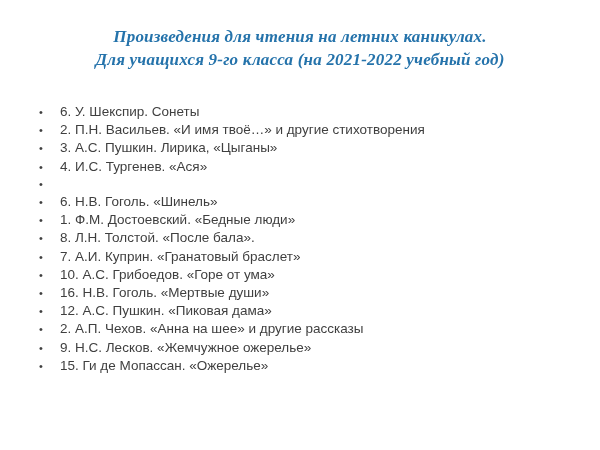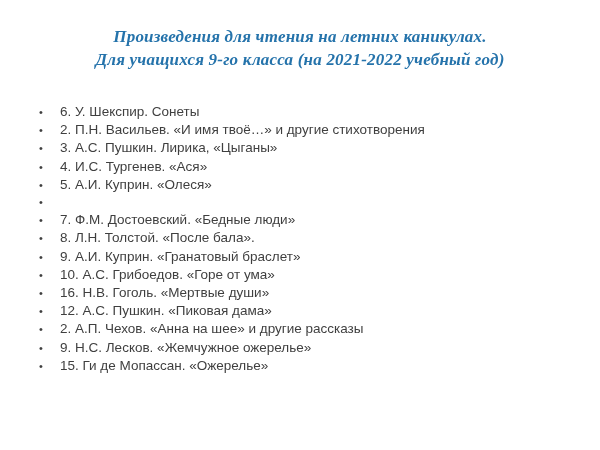--- a/index.html
+++ b/index.html
@@ -85,36 +85,36 @@
       <li>
         <span class="bullet">•</span>
         <span class="item-text">3. А.С. Пушкин. Лирика, «Цыганы»</span>
       </li>
       <li>
         <span class="bullet">•</span>
         <span class="item-text">4. И.С. Тургенев. «Ася»</span>
       </li>
       <li>
         <span class="bullet">•</span>
-        <span class="item-text">5. А.И. Куприн. «Олеся»</span>
       </li>
       <li>
         <span class="bullet">•</span>
+        <span class="item-text">6. Н.В. Гоголь. «Шинель»</span>
       </li>
       <li>
         <span class="bullet">•</span>
-        <span class="item-text">7. Ф.М. Достоевский. «Бедные люди»</span>
+        <span class="item-text">1. Ф.М. Достоевский. «Бедные люди»</span>
       </li>
       <li>
         <span class="bullet">•</span>
         <span class="item-text">8. Л.Н. Толстой. «После бала».</span>
       </li>
       <li>
         <span class="bullet">•</span>
-        <span class="item-text">9. А.И. Куприн. «Гранатовый браслет»</span>
+        <span class="item-text">7. А.И. Куприн. «Гранатовый браслет»</span>
       </li>
       <li>
         <span class="bullet">•</span>
         <span class="item-text">10. А.С. Грибоедов. «Горе от ума»</span>
       </li>
       <li>
         <span class="bullet">•</span>
         <span class="item-text">16. Н.В. Гоголь. «Мертвые души»</span>
       </li>
       <li>

